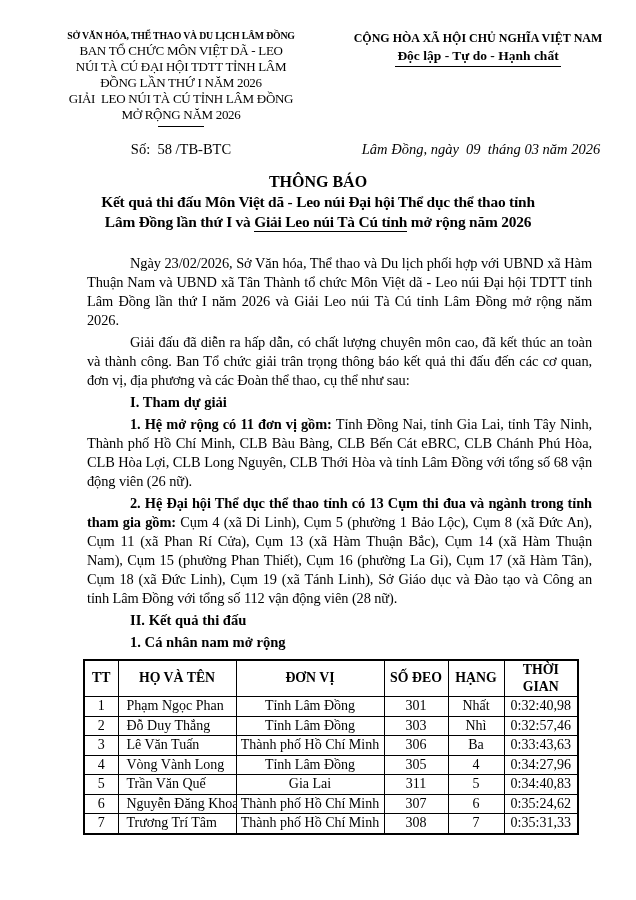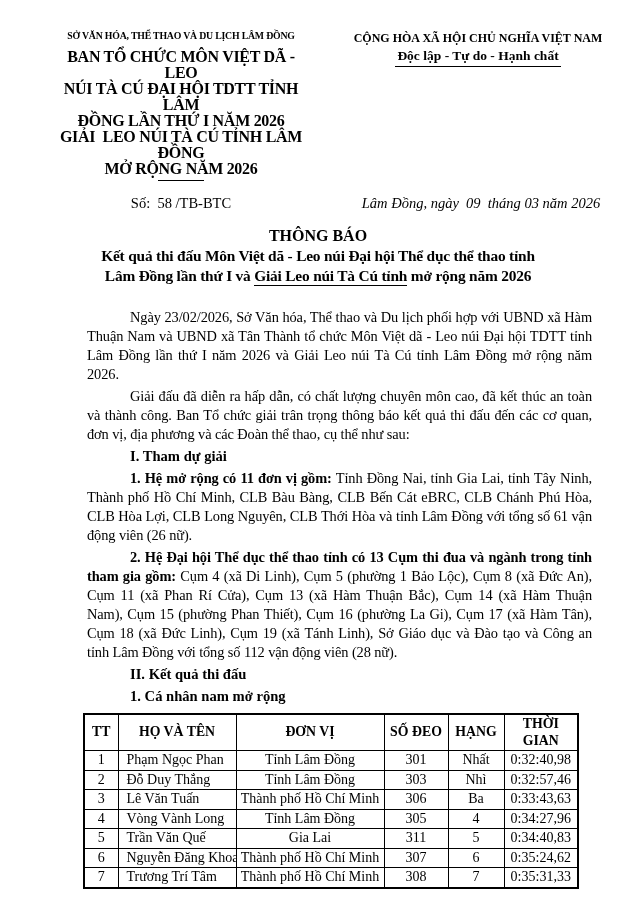--- a/index.html
+++ b/index.html
@@ -13,24 +13,24 @@
   .page { width: 636px; height: 900px; padding-top: 30px; background: #fff; }
   .pre { white-space: pre-wrap; }
 
   
   .header-row { display: flex; align-items: flex-start; }
   .header-left  { width: 258px; margin-left: 52px; text-align: center; }
   .header-right { width: 272px; margin-left: auto; margin-right: 22px; text-align: center; }
 
   .dept-line {
     font-weight: bold; font-size: 9.8px; letter-spacing: -0.2px;
-    margin-bottom: 8px; white-space: nowrap;
+    margin-bottom: 2px; white-space: nowrap;
   }
   .org-line {
-    font-weight: bold; font-size: 16px; line-height: 16px; letter-spacing: -0.3px;
+    font-weight: normal; font-size: 13px; line-height: 16px; letter-spacing: -0.3px;
   }
   .left-rule { width: 46px; border-bottom: 1.5px solid #000; margin: 3px auto 0 auto; }
 
   .motto-1 { font-weight: bold; font-size: 12px; line-height: 16px; white-space: nowrap; }
   .motto-2 {
     display: inline-block; font-weight: bold; font-size: 13.5px; line-height: 17px;
     border-bottom: 1.2px solid #000; padding: 0 2px 2px 2px; margin-top: 1px;
   }
 
   .meta-row { display: flex; margin-top: 14px; }
@@ -103,21 +103,21 @@
       <span>Lâm Đồng lần thứ I và </span><span class="u">Giải Leo núi Tà Cú tỉnh</span><span> mở rộng năm 2026</span>
     </div>
   </div>
 
   <div class="content">
     <p>Ngày 23/02/2026, Sở Văn hóa, Thể thao và Du lịch phối hợp với UBND xã Hàm Thuận Nam và UBND xã Tân Thành tổ chức Môn Việt dã - Leo núi Đại hội TDTT tỉnh Lâm Đồng lần thứ I năm 2026 và Giải Leo núi Tà Cú tỉnh Lâm Đồng mở rộng năm 2026.</p>
     <p>Giải đấu đã diễn ra hấp dẫn, có chất lượng chuyên môn cao, đã kết thúc an toàn và thành công. Ban Tổ chức giải trân trọng thông báo kết quả thi đấu đến các cơ quan, đơn vị, địa phương và các Đoàn thể thao, cụ thể như sau:</p>
 
     <div class="heading">I. Tham dự giải</div>
 
-    <p><b>1. Hệ mở rộng có 11 đơn vị gồm:</b><span> Tỉnh Đồng Nai, tỉnh Gia Lai, tỉnh Tây Ninh, Thành phố Hồ Chí Minh, CLB Bàu Bàng, CLB Bến Cát eBRC, CLB Chánh Phú Hòa, CLB Hòa Lợi, CLB Long Nguyên, CLB Thới Hòa và tỉnh Lâm Đồng với tổng số 61 vận động viên (26 nữ).</span></p>
+    <p><b>1. Hệ mở rộng có 11 đơn vị gồm:</b><span> Tỉnh Đồng Nai, tỉnh Gia Lai, tỉnh Tây Ninh, Thành phố Hồ Chí Minh, CLB Bàu Bàng, CLB Bến Cát eBRC, CLB Chánh Phú Hòa, CLB Hòa Lợi, CLB Long Nguyên, CLB Thới Hòa và tỉnh Lâm Đồng với tổng số 68 vận động viên (26 nữ).</span></p>
 
     <p><b>2. Hệ Đại hội Thể dục thể thao tỉnh có 13 Cụm thi đua và ngành trong tỉnh tham gia gồm:</b><span> Cụm 4 (xã Di Linh), Cụm 5 (phường 1 Bảo Lộc), Cụm 8 (xã Đức An), Cụm 11 (xã Phan Rí Cửa), Cụm 13 (xã Hàm Thuận Bắc), Cụm 14 (xã Hàm Thuận Nam), Cụm 15 (phường Phan Thiết), Cụm 16 (phường La Gi), Cụm 17 (xã Hàm Tân), Cụm 18 (xã Đức Linh), Cụm 19 (xã Tánh Linh), Sở Giáo dục và Đào tạo và Công an tỉnh Lâm Đồng với tổng số 112 vận động viên (28 nữ).</span></p>
 
 
     <div class="heading">II. Kết quả thi đấu</div>
     <div class="heading">1. Cá nhân nam mở rộng</div>
   </div>
 
   <div class="table-wrap">
     <table class="results">

